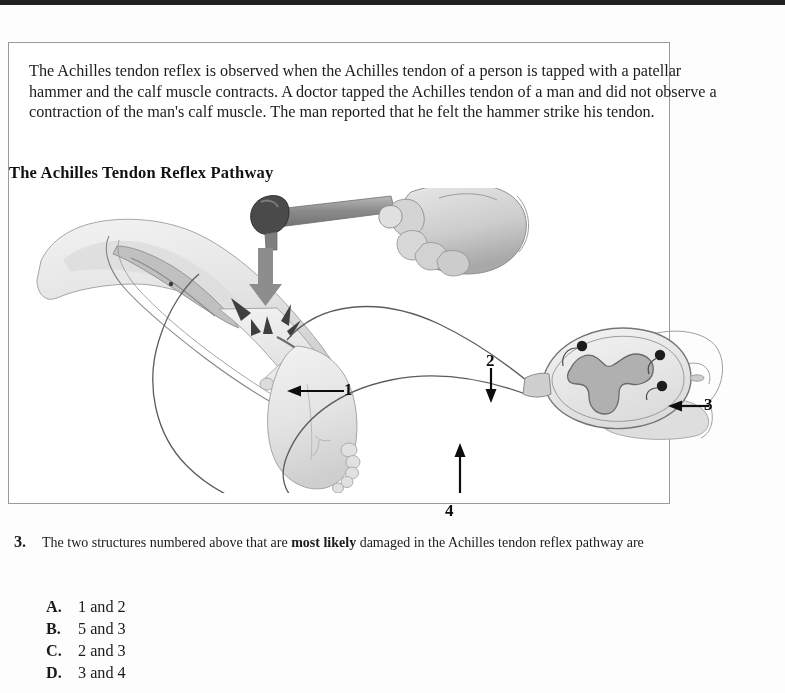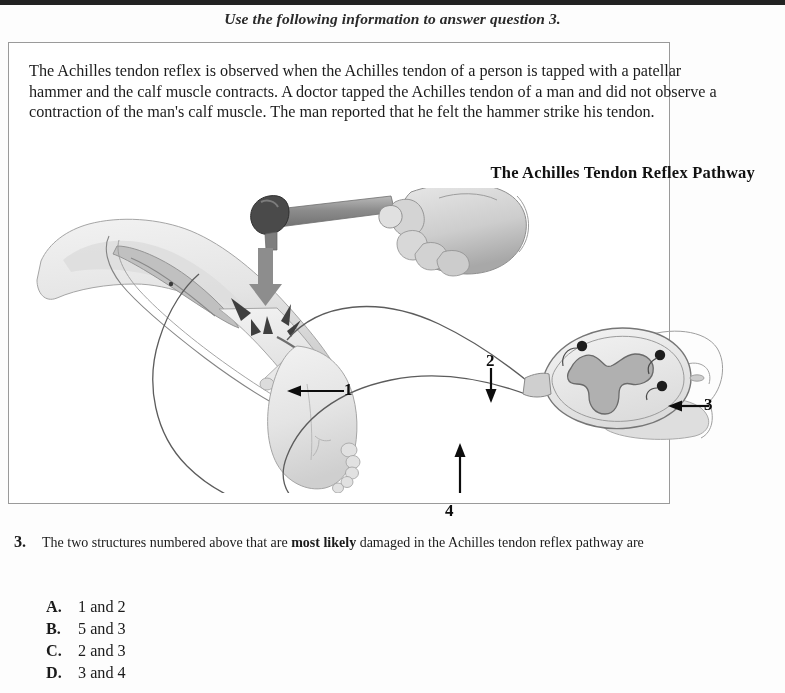--- a/index.html
+++ b/index.html
@@ -58,21 +58,21 @@
     width: 700px;
     font-size: 16.2px;
     line-height: 20.5px;
     color: #1c1c1c;
   }
   .diagram-title {
     position: absolute;
     left: 0;
     top: 120px;
     width: 746px;
-    text-align: right;
+    text-align: left;
     font-weight: bold;
     font-size: 16.5px;
     color: #111;
     letter-spacing: 0.2px;
   }
   .figure {
     position: absolute;
     left: 10px;
     top: 145px;
     width: 726px;
@@ -137,21 +137,20 @@
     text-align: right;
   }
 </style>
 </head>
 <body>
 
 <div id="page">
 
   <div class="top-bar"></div>
 
-  <div class="stem-header">Use the following information to answer question 3.</div>
 
   <div class="info-box">
 
     <div class="stimulus-text">The Achilles tendon reflex is observed when the Achilles tendon of a person is tapped with a patellar hammer and the calf muscle contracts. A doctor tapped the Achilles tendon of a man and did not observe a contraction of the man's calf muscle. The man reported that he felt the hammer strike his tendon.</div>
 
     <div class="diagram-title">The Achilles Tendon Reflex Pathway</div>
 
     <div class="figure">
       <svg width="726" height="305" viewBox="0 0 726 305" xmlns="http://www.w3.org/2000/svg">
         <defs>

